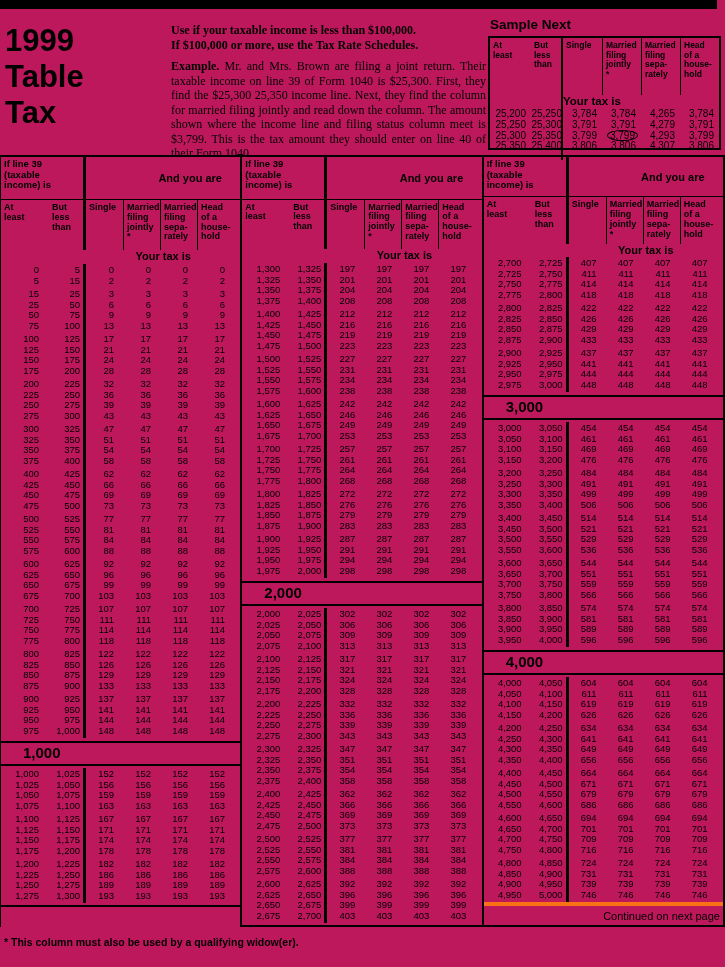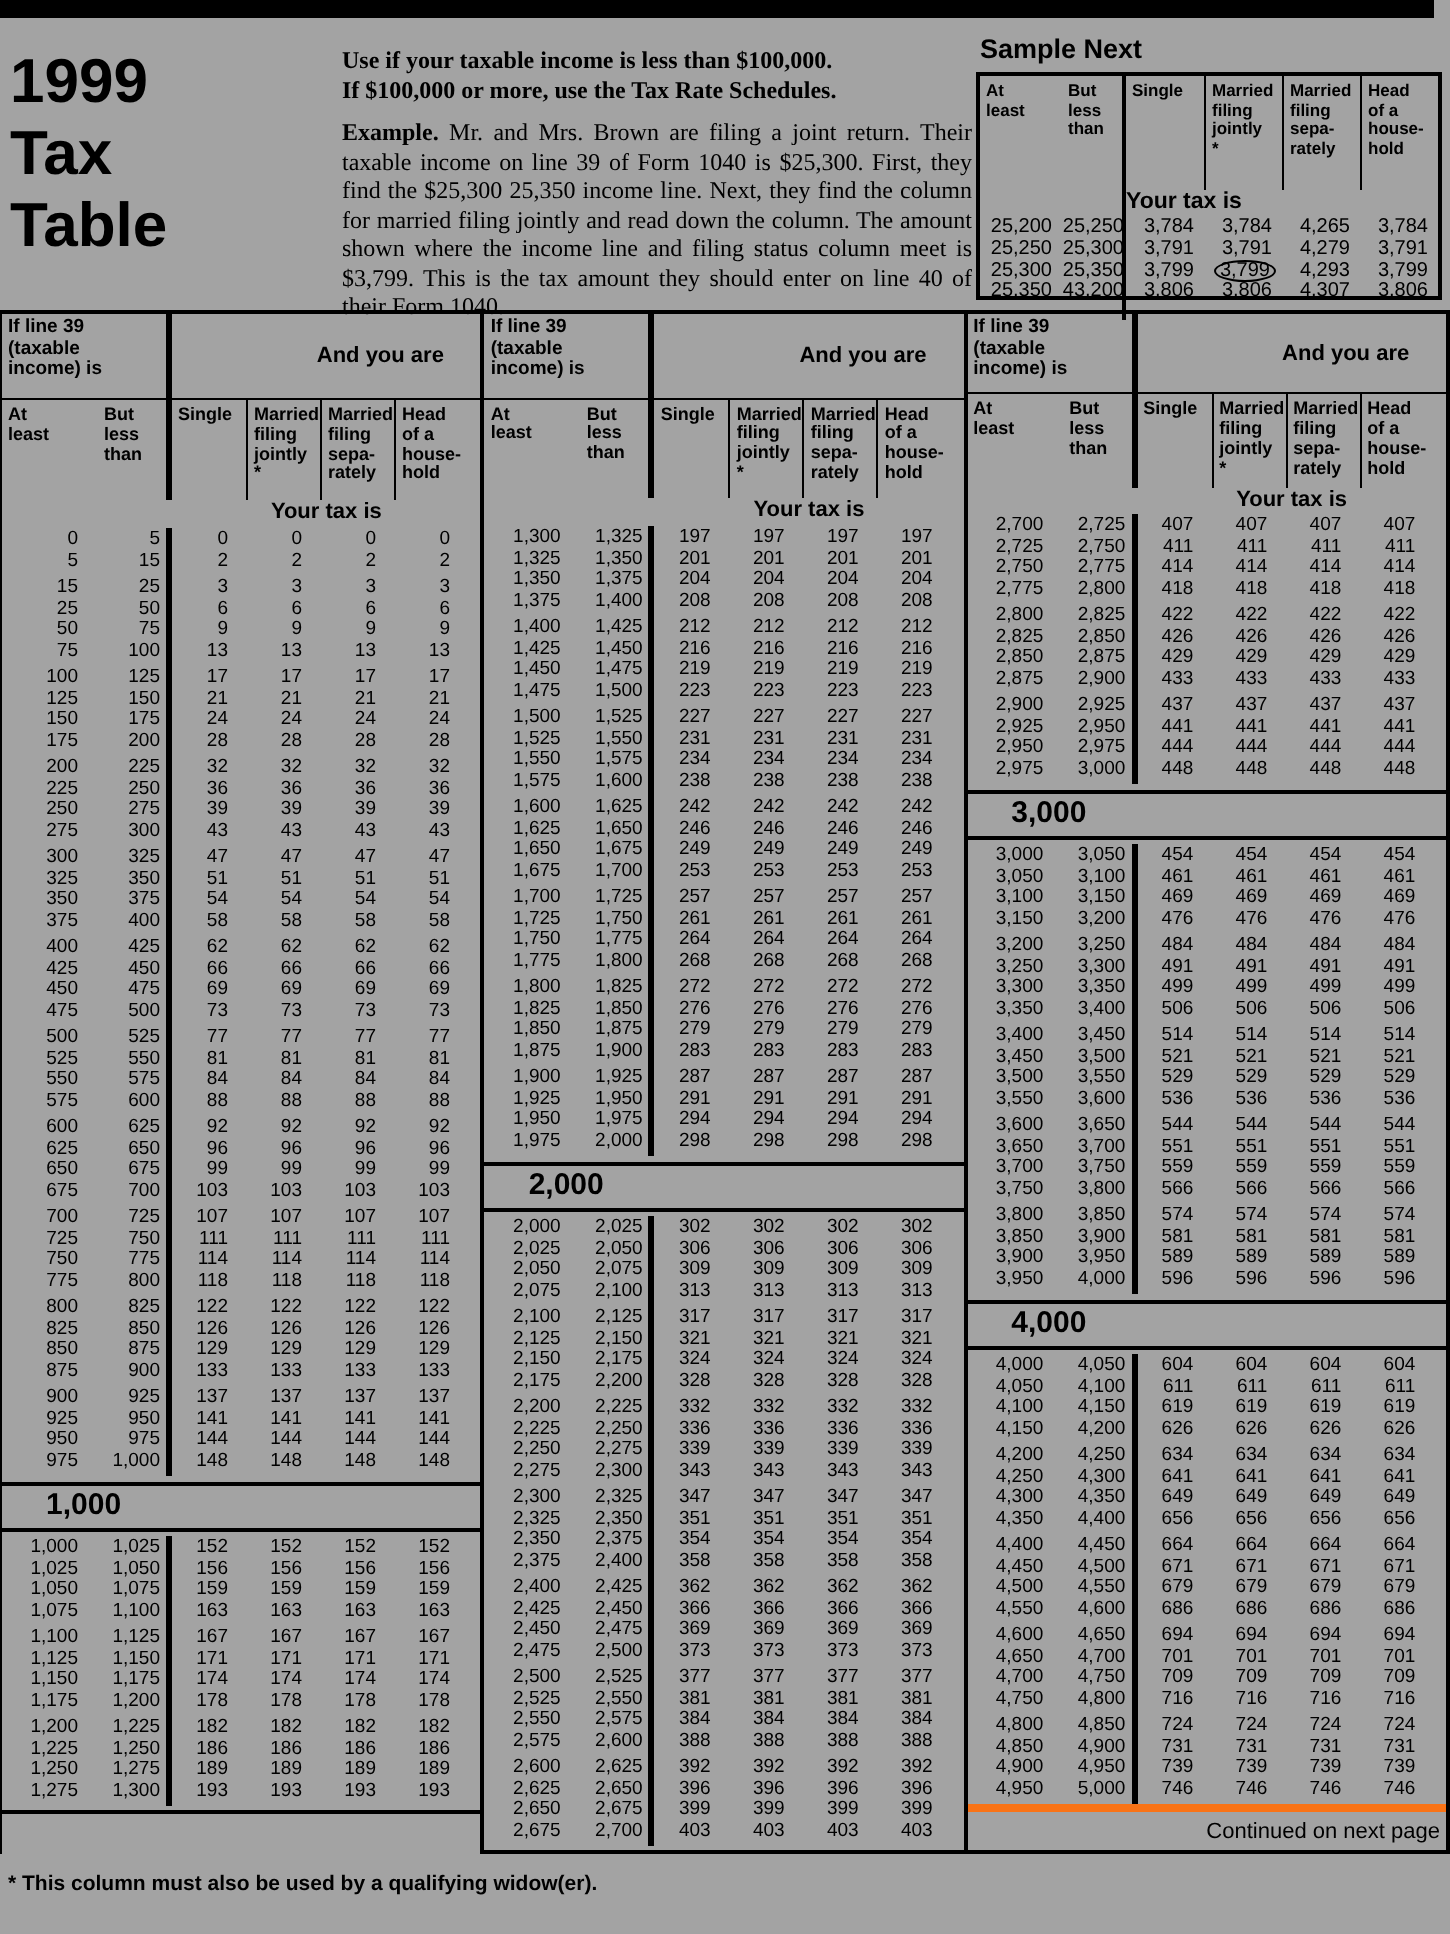--- a/index.html
+++ b/index.html
@@ -1,18 +1,18 @@
 <!DOCTYPE html>
 <html><head>
 <meta charset="utf-8">
 <style>
   * { box-sizing: border-box; margin: 0; padding: 0; }
   html,body { background:#888; }
   body { width:725px; }
-  .page { width:725px; height:967px; background:#a3a3a3; color:#000;
+  .page { width:725px; height:967px; background:#be185d; color:#000;
           font-family:"Liberation Sans", sans-serif; position:relative; overflow:hidden; }
   .topbar { height:9px; background:#000; width:717px; }
 
   
   .masthead { display:flex; height:146px; padding:6px 4px 0 5px; }
   .title-block { width:166px; padding-top:8px; }
   .title-line { font-size:31px; font-weight:bold; line-height:36px; letter-spacing:0px; }
   .instructions { width:315px; font-family:"Liberation Serif", serif; font-size:12px;
                   line-height:14.5px; padding-top:8px; text-align:justify; }
   .intro { font-weight:bold; margin-bottom:7px; }
@@ -71,22 +71,22 @@
 </style>
 </head>
 <body>
 
 <div class="page">
   <div class="topbar"></div>
 
   <div class="masthead">
     <div class="title-block">
       <div class="title-line">1999</div>
+      <div class="title-line">Table</div>
       <div class="title-line">Tax</div>
-      <div class="title-line">Table</div>
     </div>
     <div class="instructions">
       <div class="intro">
         <div>Use if your taxable income is less than $100,000.</div>
         <div>If $100,000 or more, use the Tax Rate Schedules.</div>
       </div>
       <div><span class="example-label">Example.</span><span> Mr. and Mrs. Brown are filing a joint return. Their taxable income on line 39 of Form 1040 is $25,300. First, they find the $25,300 25,350 income line. Next, they find the column for married filing jointly and read down the column. The amount shown where the income line and filing status column meet is $3,799. This is the tax amount they should enter on line 40 of their Form 1040.</span></div>
     </div>
     <div class="sample-wrap">
       <div class="sample-title">Sample Next</div>
@@ -132,21 +132,21 @@
             <div class="sb-row">
               <div class="sb-r0">25,300</div>
               <div class="sb-r1">25,350</div>
               <div class="sb-rt">3,799</div>
               <div class="sb-rt"><span class="circled">3,799</span></div>
               <div class="sb-rt">4,293</div>
               <div class="sb-rt">3,799</div>
             </div>
             <div class="sb-row">
               <div class="sb-r0">25,350</div>
-              <div class="sb-r1">43,200</div>
+              <div class="sb-r1">25,400</div>
               <div class="sb-rt">3,806</div>
               <div class="sb-rt">3,806</div>
               <div class="sb-rt">4,307</div>
               <div class="sb-rt">3,806</div>
             </div>
           </div>
       </div>
       <div class="connector"></div>
     </div>
   </div>

